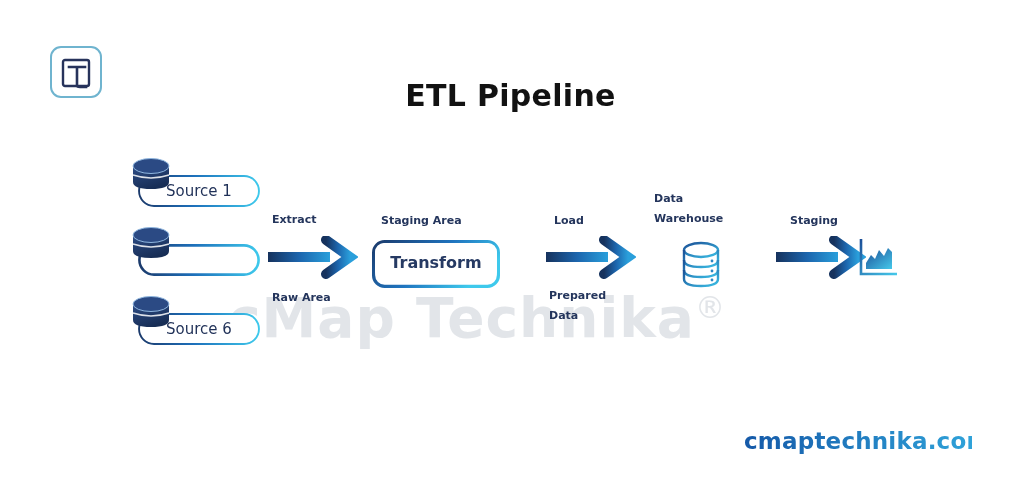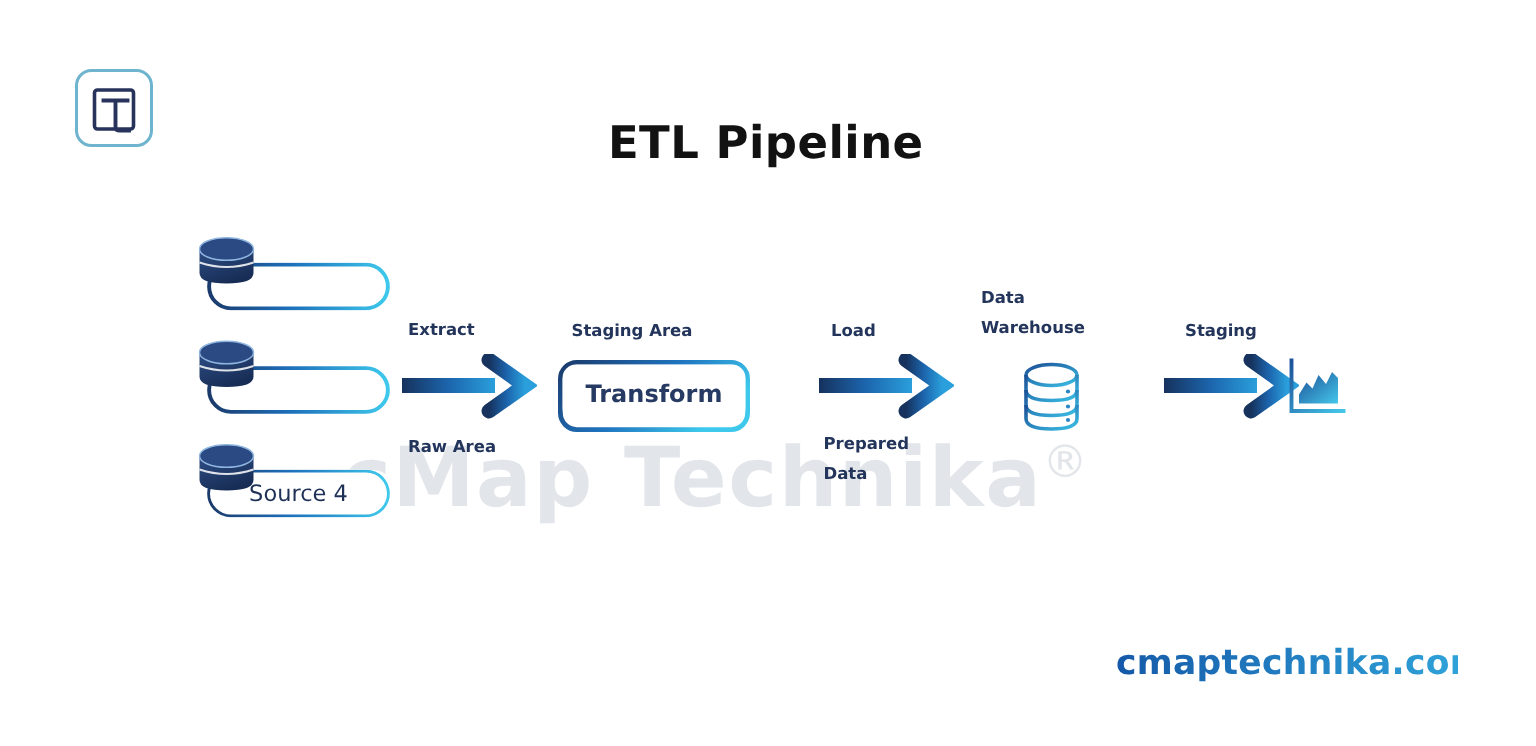--- a/index.html
+++ b/index.html
@@ -203,20 +203,23 @@
 
   <div id="title">ETL Pipeline</div>
 
   <div id="watermark"><span>cMap Technika</span><span class="reg">®</span></div>
 
   <div class="source" style="top:155px">
     <div class="source-pill">
       <svg width="122" height="32" viewBox="0 0 122 32" style="position:absolute;left:0;top:0">
         <rect x="1.4" y="1.4" width="119.2" height="29.2" rx="14.6" fill="#ffffff" stroke="url(#gradPill)" stroke-width="2.6"></rect>
       </svg>
+      <div class="source-pill-inner">
+        <span class="source-label">Source 1</span>
+      </div>
     </div>
     <svg class="source-cyl" width="42" height="42" viewBox="0 0 42 42">
       <path d="M3 11 V27 Q3 34 21 34 Q39 34 39 27 V11 Z" fill="url(#gradCyl)"></path>
       <ellipse cx="21" cy="11" rx="18" ry="7.5" fill="#2b4a84"></ellipse>
       <ellipse cx="21" cy="11" rx="18" ry="7.5" fill="none" stroke="#8fb6df" stroke-width="1"></ellipse>
       <path d="M3 20 Q21 26 39 20" fill="none" stroke="#ffffff" stroke-width="1.4" opacity="0.85"></path>
     </svg>
   </div>
 
   <div class="source" style="top:224px">
@@ -232,21 +235,21 @@
       <path d="M3 20 Q21 26 39 20" fill="none" stroke="#ffffff" stroke-width="1.4" opacity="0.85"></path>
     </svg>
   </div>
 
   <div class="source" style="top:293px">
     <div class="source-pill">
       <svg width="122" height="32" viewBox="0 0 122 32" style="position:absolute;left:0;top:0">
         <rect x="1.4" y="1.4" width="119.2" height="29.2" rx="14.6" fill="#ffffff" stroke="url(#gradPill)" stroke-width="2.6"></rect>
       </svg>
       <div class="source-pill-inner">
-        <span class="source-label">Source 4</span>
+        <span class="source-label">Source 6</span>
       </div>
     </div>
     <svg class="source-cyl" width="42" height="42" viewBox="0 0 42 42">
       <path d="M3 11 V27 Q3 34 21 34 Q39 34 39 27 V11 Z" fill="url(#gradCyl)"></path>
       <ellipse cx="21" cy="11" rx="18" ry="7.5" fill="#2b4a84"></ellipse>
       <ellipse cx="21" cy="11" rx="18" ry="7.5" fill="none" stroke="#8fb6df" stroke-width="1"></ellipse>
       <path d="M3 20 Q21 26 39 20" fill="none" stroke="#ffffff" stroke-width="1.4" opacity="0.85"></path>
     </svg>
   </div>
 

